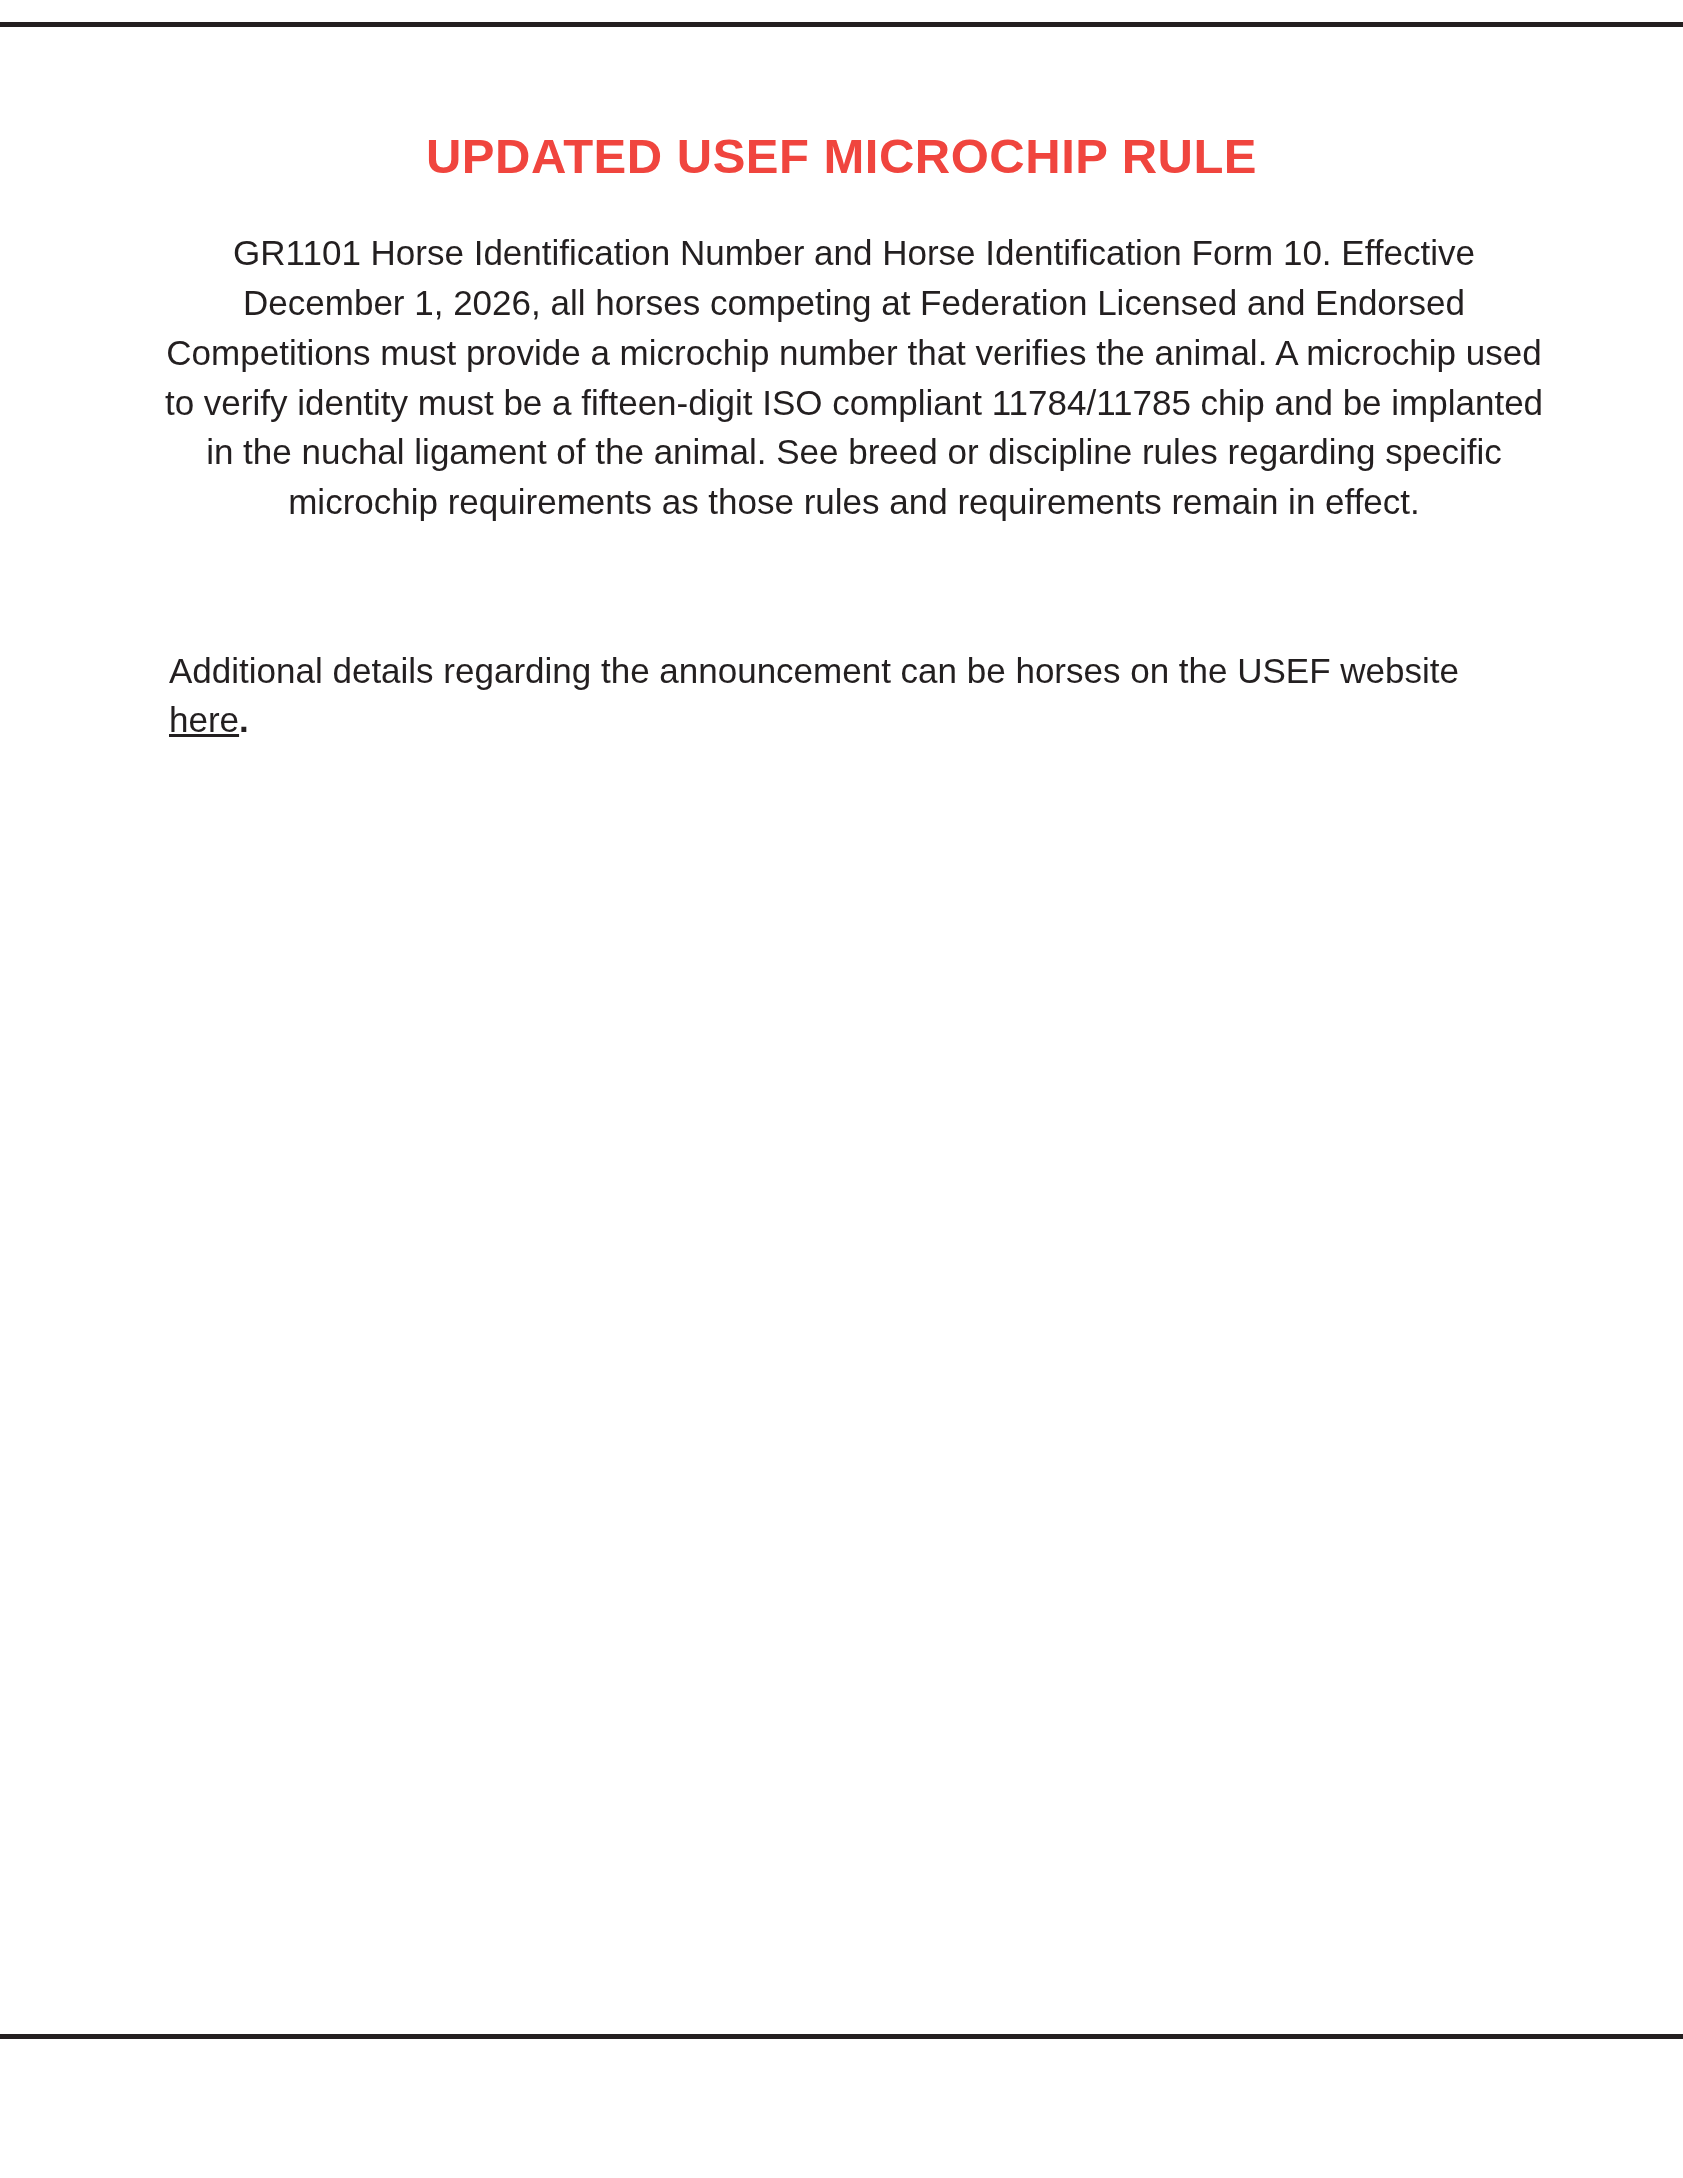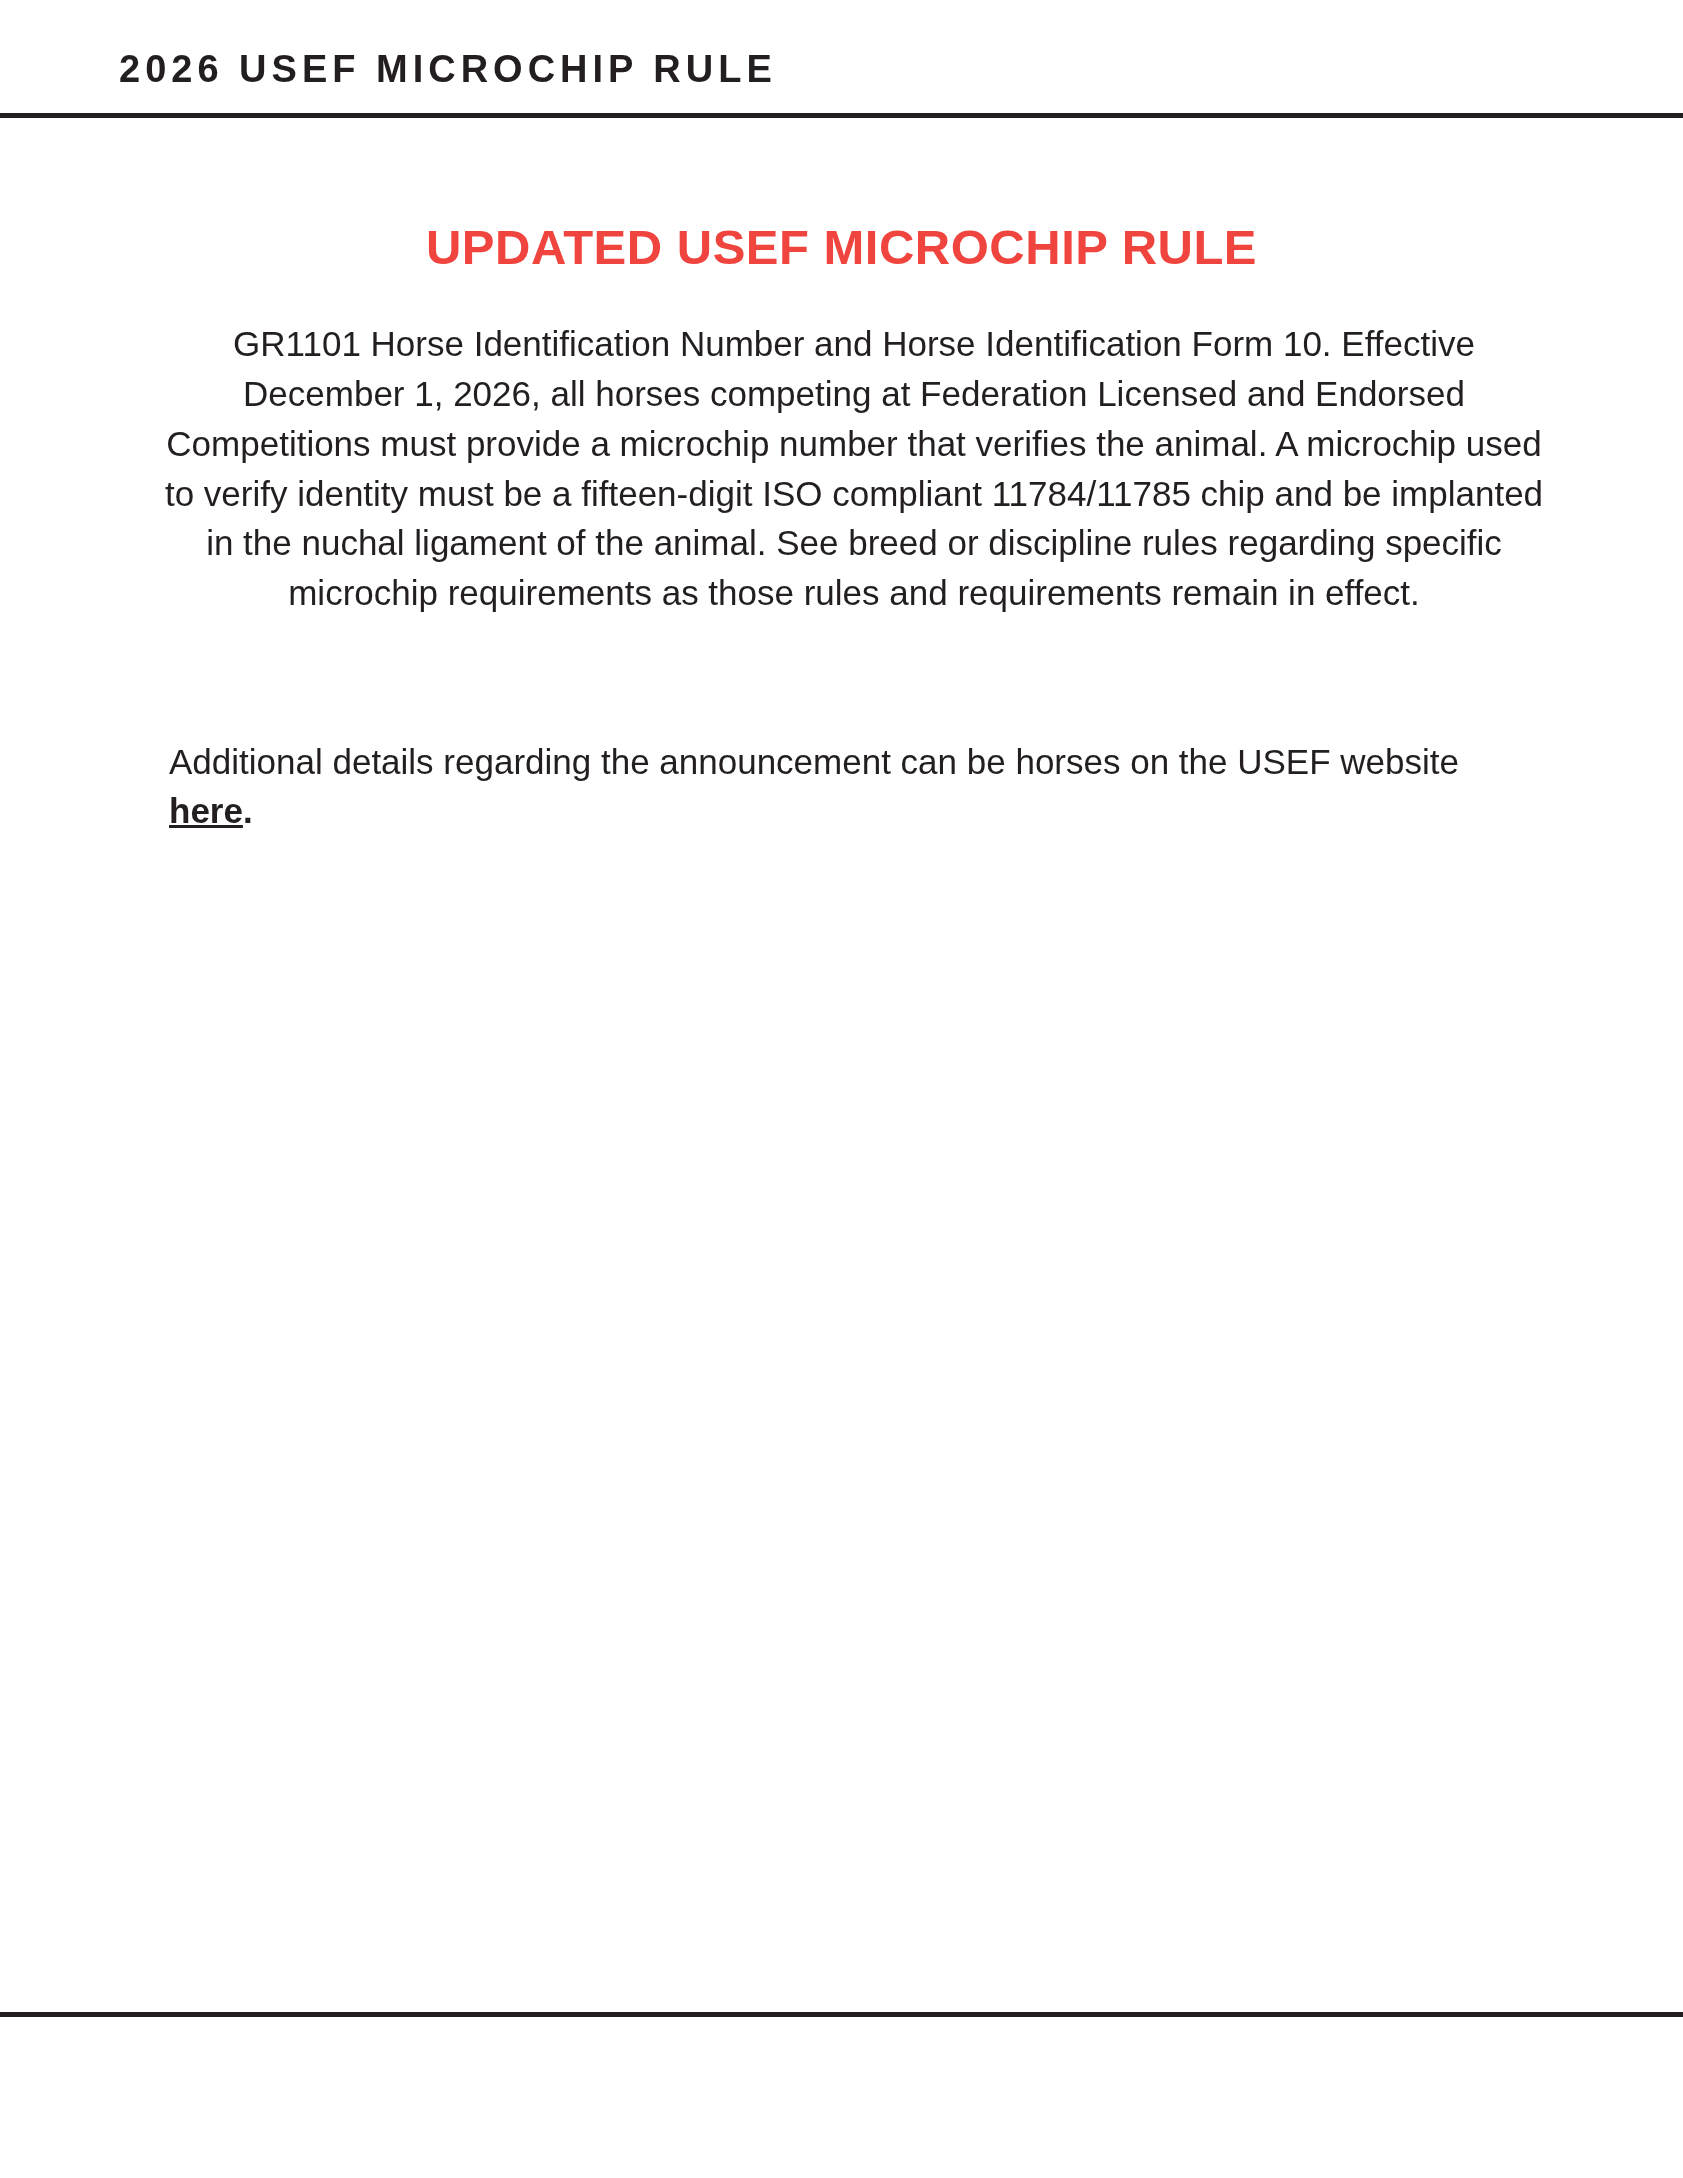--- a/index.html
+++ b/index.html
@@ -60,32 +60,31 @@
     font-size: 35px;
     line-height: 1.42;
     color: #231f20;
   }
   .para-1 { margin-top: 94px; }
   .para-2 { margin-top: 46px; text-align: center; }
   .para-3 { margin-top: 119px; margin-left: 50px; }
   .para-4 { margin-top: 127px; }
   b, .bold { font-weight: bold; }
   .link {
-    font-weight: bold;
+    font-weight: normal;
     text-decoration: underline;
     color: #231f20;
     text-align: center;
   }
 </style>
 </head>
 <body>
 
 <div class="page">
 
-  <div class="header-title">2026 USEF MICROCHIP RULE</div>
 
   <div class="rule-top"></div>
 
   <h1 class="main-title">UPDATED USEF MICROCHIP RULE</h1>
 
 
   <div class="body-block para-2">GR1101 Horse Identification Number and Horse Identification Form 10. Effective December 1, 2026, all horses competing at Federation Licensed and Endorsed Competitions must provide a microchip number that verifies the animal. A microchip used to verify identity must be a fifteen-digit ISO compliant 11784/11785 chip and be implanted in the nuchal ligament of the animal. See breed or discipline rules regarding specific microchip requirements as those rules and requirements remain in effect.</div>
 
   <div class="body-block para-3">
     <span>Additional details regarding the announcement can be horses on the USEF website </span><a class="link" href="#">here</a><b>.</b>

